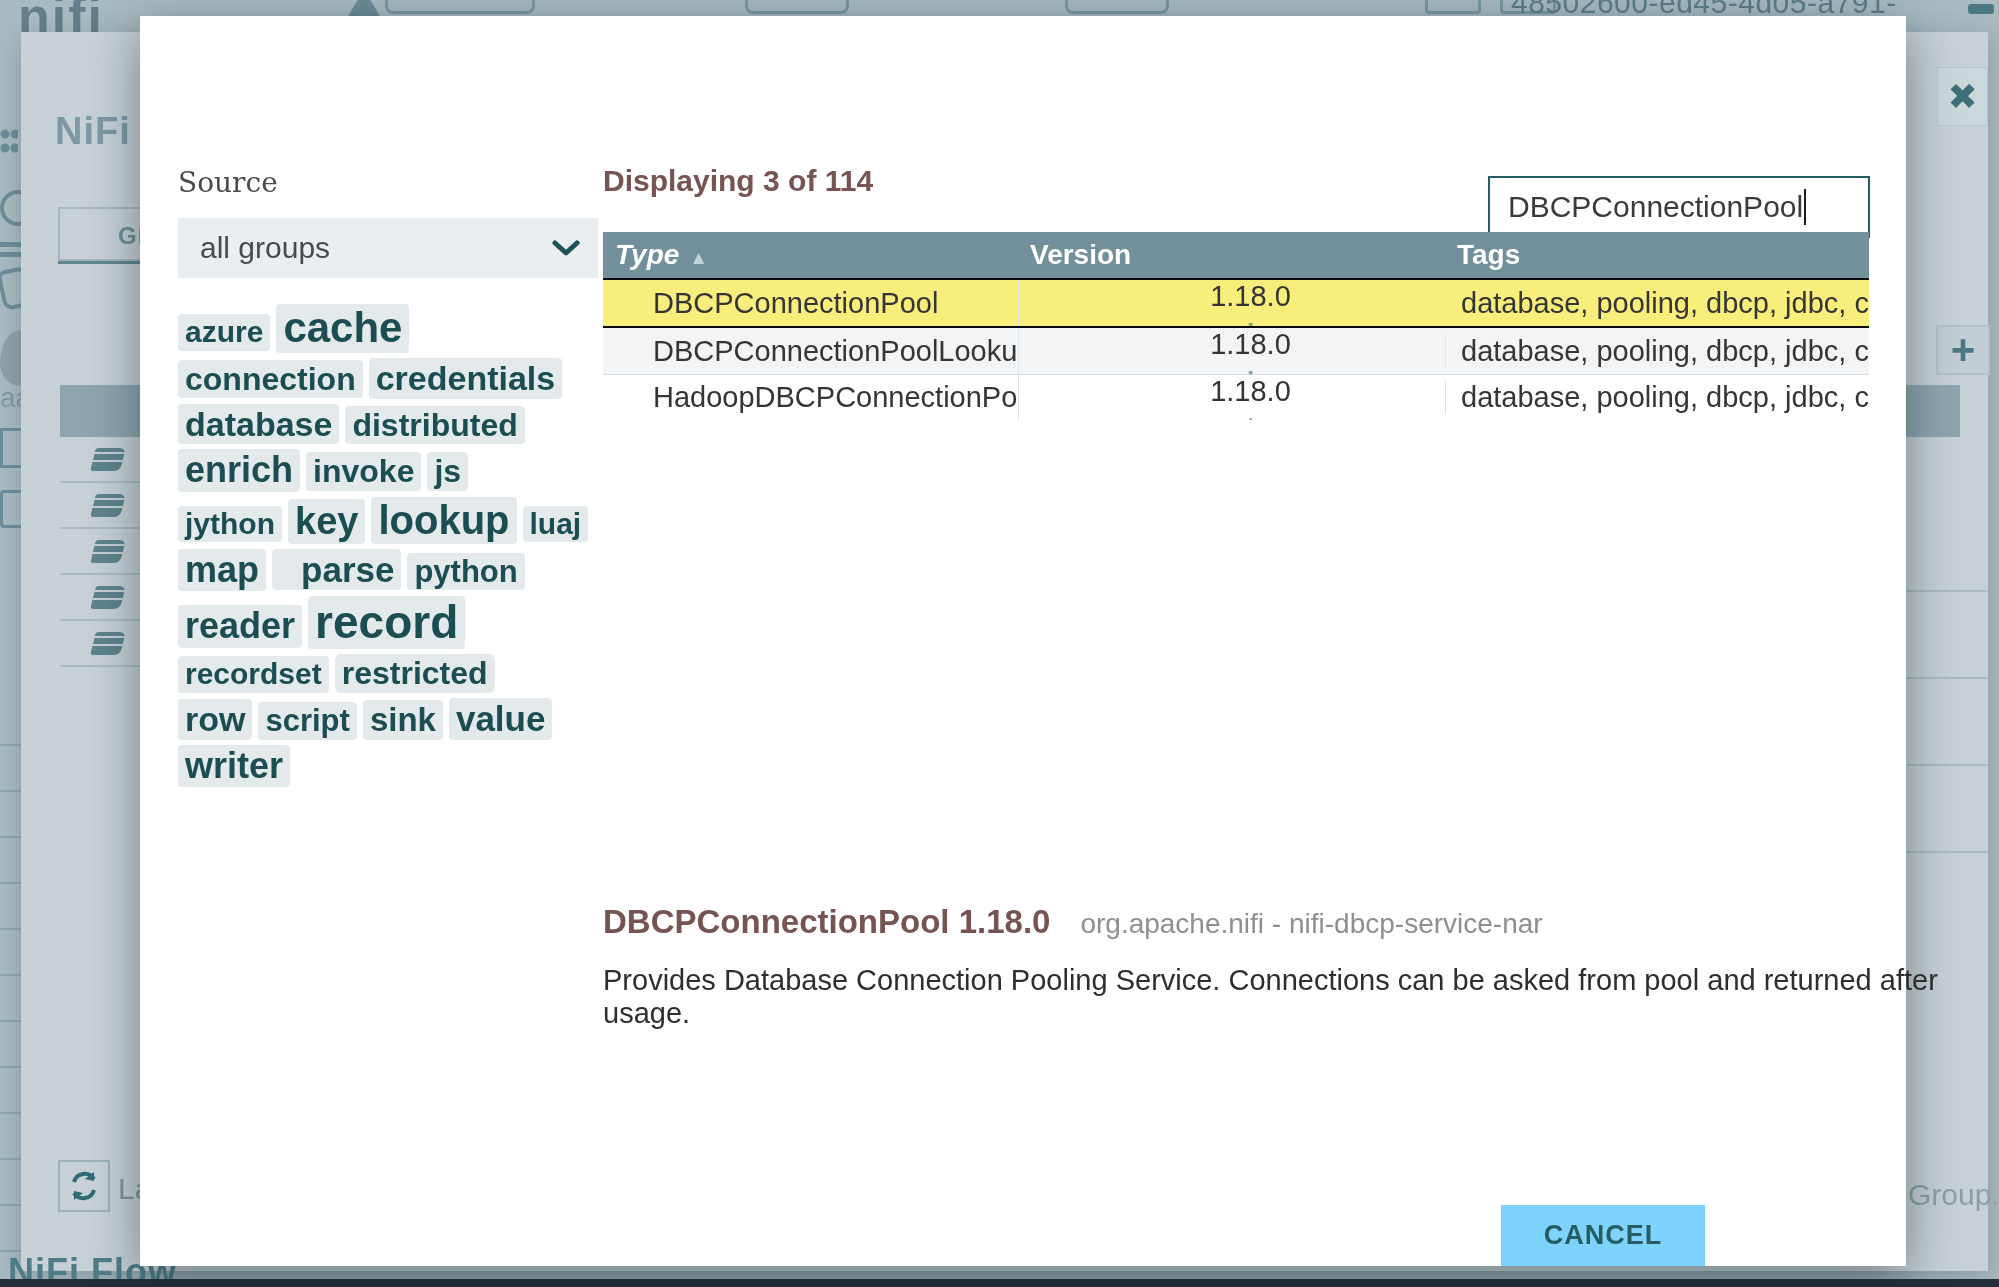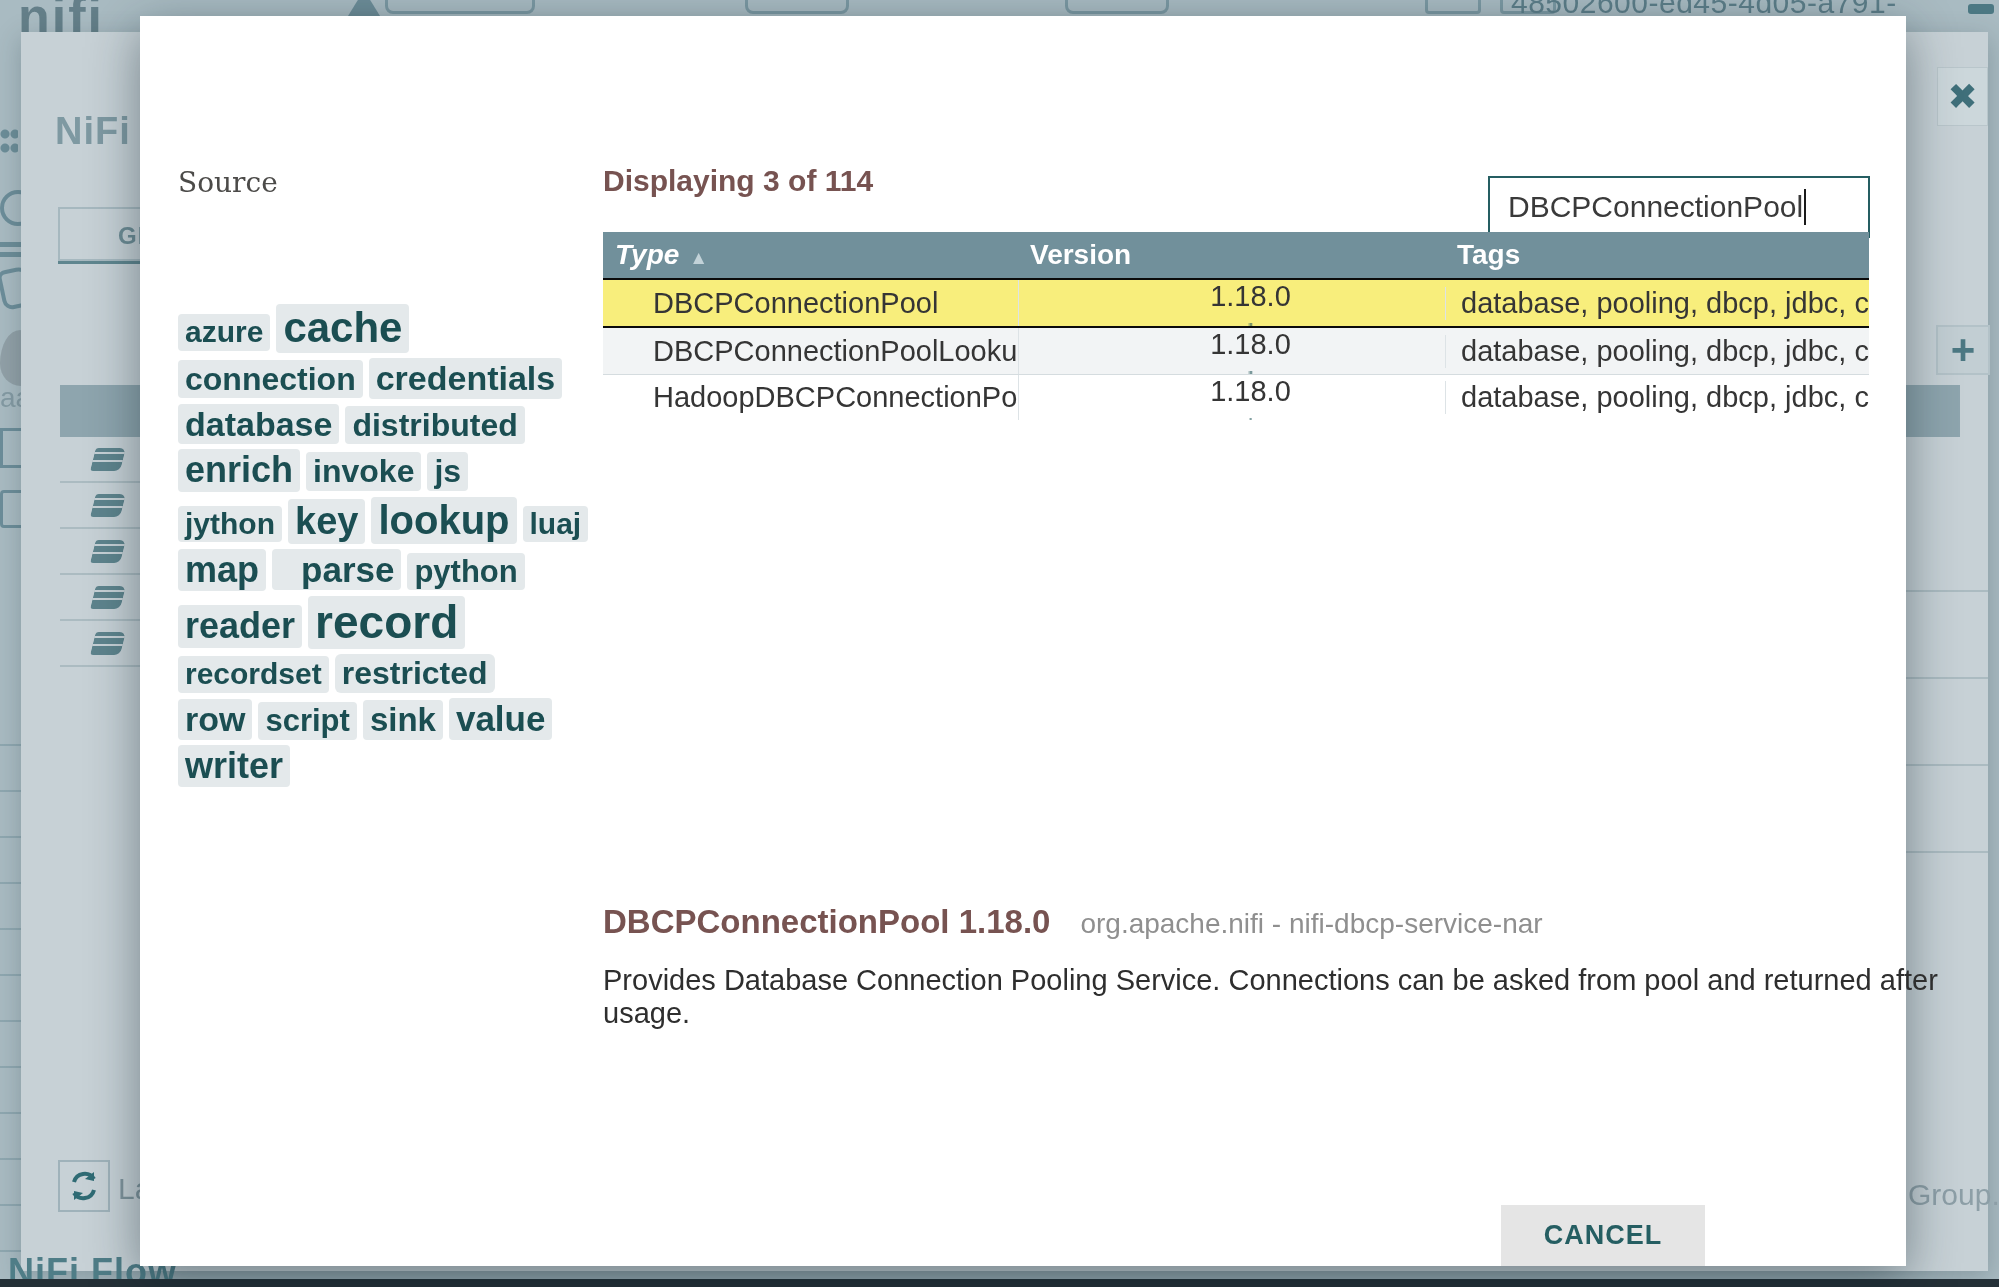--- a/index.html
+++ b/index.html
@@ -77,21 +77,21 @@
   .trow.selected{background:var(--c-yellow);border-top:2px solid #0b0b0b;border-bottom:2px solid #0b0b0b;height:50px;}
   .trow.alt{background:#f2f4f5;}
   .trow+.trow{border-top:1px solid #d5dcdf;}
   .trow.selected+.trow{border-top:none;}
   .detail-line{position:absolute;left:463px;top:887px;display:flex;align-items:baseline;gap:30px;white-space:nowrap;}
   .detail-title{font-size:33px;font-weight:bold;color:var(--c-maroon);}
   .detail-bundle{font-size:28px;color:#8f8f8f;}
   .detail-desc{position:absolute;left:463px;top:948px;width:1400px;font-size:29px;color:#2e2e2e;}
   .btn{position:absolute;top:1189px;height:61px;line-height:61px;text-align:center;font-size:27px;font-weight:bold;
     letter-spacing:1px;cursor:pointer;}
-  .btn-cancel{left:1361px;width:204px;background:#e5e5e5;color:#255e62;}
+  .btn-cancel{left:1361px;width:204px;background:#7dd3fc;color:#255e62;}
   .btn-add{left:1565px;width:201px;background:var(--c-slate);color:#fff;}
 </style>
 </head>
 <body>
 
 <div class="bg">
   <div class="canvas-logo">nifi</div>
   <div class="canvas-tri" style="left:348px;top:-10px;"></div>
   <div class="canvas-icon" style="left:385px;top:-22px;width:150px;height:36px;"></div>
   <div class="canvas-icon" style="left:745px;top:-20px;width:104px;height:34px;"></div>
@@ -159,20 +159,26 @@
     <div class="group-label">Group.</div>
   </div>
 
   <div class="breadcrumb">NiFi Flow</div>
   <div class="bottom-strip"></div>
 </div>
 
 <div class="dialog">
 
   <div class="src-label">Source</div>
+  <div class="src-select">
+    <span class="val">all groups</span>
+    <svg class="chev" width="28" height="17" viewBox="0 0 28 17">
+      <polyline points="3,3 14,13 25,3" fill="none" stroke="#1d5356" stroke-width="5" stroke-linecap="round" stroke-linejoin="round"></polyline>
+    </svg>
+  </div>
 
   <div class="tagcloud" id="tagcloud">
       <div class="tag-row"><span class="tag" style="font-size: 30px;">azure</span><span class="tag" style="font-size: 42px;">cache</span></div>
       <div class="tag-row"><span class="tag" style="font-size: 32px;">connection</span><span class="tag" style="font-size: 34px;">credentials</span></div>
       <div class="tag-row"><span class="tag" style="font-size: 34px;">database</span><span class="tag" style="font-size: 32px;">distributed</span></div>
       <div class="tag-row"><span class="tag" style="font-size: 36px;">enrich</span><span class="tag" style="font-size: 32px;">invoke</span><span class="tag" style="font-size: 32px;">js</span></div>
       <div class="tag-row"><span class="tag" style="font-size: 30px;">jython</span><span class="tag" style="font-size: 38px;">key</span><span class="tag" style="font-size: 40px;">lookup</span><span class="tag" style="font-size: 30px;">luaj</span></div>
       <div class="tag-row"><span class="tag" style="font-size: 36px;">map</span><span class="tag" style="font-size: 35px; padding-left: 29px;">parse</span><span class="tag" style="font-size: 31px;">python</span></div>
       <div class="tag-row"><span class="tag" style="font-size: 36px;">reader</span><span class="tag" style="font-size: 46px;">record</span></div>
       <div class="tag-row"><span class="tag" style="font-size: 30px;">recordset</span><span class="tag" style="font-size: 32px; border-radius: 6px;">restricted</span></div>

